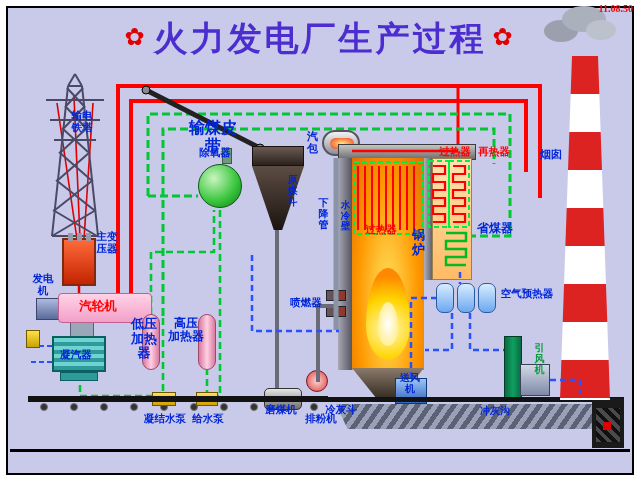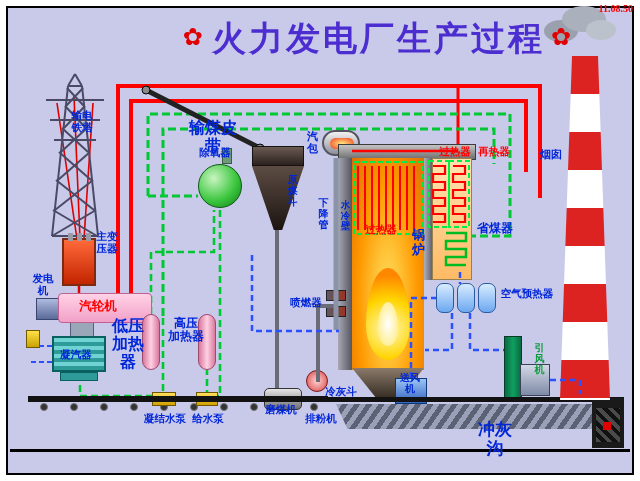--- a/index.html
+++ b/index.html
@@ -1,20 +1,20 @@
 <!DOCTYPE html>
 <html><head>
 <meta charset="utf-8">
 <style>
   *{margin:0;padding:0;box-sizing:border-box}
   html,body{width:640px;height:481px}
   body{font-family:"DejaVu Sans",sans-serif}
   .stage{position:relative;width:640px;height:481px;background:#c9c9ea;
          box-shadow:inset 0 0 0 6px #fff, inset 0 0 0 8px #000;overflow:hidden}
-  .title{position:absolute;left:60px;right:60px;top:16px;text-align:right;
+  .title{position:absolute;left:60px;right:60px;top:16px;text-align:center;
          font-size:34px;font-weight:bold;color:#4b2dd0;letter-spacing:3px;z-index:6;white-space:nowrap}
   .title .orn{color:#e00000;font-size:24px;vertical-align:5px;margin:0 6px}
   .ts{position:absolute;right:7px;top:3px;color:#f00;font-size:10px;font-weight:bold;
       z-index:9;font-family:Liberation Serif, serif}
   .lbl{position:absolute;color:#0026d8;font-weight:bold;font-size:10.5px;line-height:1.12;
        white-space:pre-line;text-align:center;z-index:5}
   .r{color:#ff0000}.g{color:#0a9c3a}
   .equip{position:absolute;z-index:2}
   svg.under{position:absolute;left:0;top:0;z-index:1}
   svg.over{position:absolute;left:0;top:0;z-index:3}
@@ -201,21 +201,21 @@
   </svg>
 
   <div class="lbl" style="left:64px;top:110px;width:36px">输电
 铁塔</div>
   <div class="lbl" style="left:94px;top:231px;width:26px">主变
 压器</div>
   <div class="lbl" style="left:30px;top:273px;width:26px">发电
 机</div>
   <div class="lbl r" style="left:66px;top:299px;width:64px;font-size:12.5px">汽轮机</div>
   <div class="lbl" style="left:57px;top:349px;width:38px">凝汽器</div>
-  <div class="lbl" style="left:110px;top:317px;width:36px;font-size:16px">低压
+  <div class="lbl" style="left:126px;top:317px;width:36px;font-size:13px">低压
 加热器</div>
   <div class="lbl" style="left:168px;top:317px;width:36px;font-size:12px">高压
 加热器</div>
   <div class="lbl" style="left:194px;top:147px;width:42px">除氧器</div>
   <div class="lbl" style="left:184px;top:119px;width:58px;font-size:16px">输煤皮带</div>
   <div class="lbl" style="left:286px;top:174px;width:13px;font-size:10px">原
 煤
 斗</div>
   <div class="lbl" style="left:306px;top:131px;width:13px;font-size:11px">汽
 包</div>
@@ -226,26 +226,26 @@
 冷
 壁</div>
   <div class="lbl r" style="left:362px;top:224px;width:38px">过热器</div>
   <div class="lbl r" style="left:437px;top:146px;width:36px">过热器</div>
   <div class="lbl r" style="left:476px;top:146px;width:36px">再热器</div>
   <div class="lbl" style="left:410px;top:228px;width:17px;font-size:13px">锅
 炉</div>
   <div class="lbl" style="left:475px;top:222px;width:40px;font-size:12px">省煤器</div>
   <div class="lbl" style="left:498px;top:288px;width:58px">空气预热器</div>
   <div class="lbl" style="left:286px;top:297px;width:40px">喷燃器</div>
-  <div class="lbl" style="left:322px;top:386px;width:38px">冷灰斗</div>
+  <div class="lbl" style="left:322px;top:404px;width:38px">冷灰斗</div>
   <div class="lbl" style="left:141px;top:413px;width:48px">凝结水泵</div>
   <div class="lbl" style="left:189px;top:413px;width:38px">给水泵</div>
   <div class="lbl" style="left:262px;top:404px;width:38px">磨煤机</div>
   <div class="lbl" style="left:302px;top:413px;width:38px">排粉机</div>
   <div class="lbl" style="left:396px;top:372px;width:28px;font-size:10px">送风
 机</div>
   <div class="lbl g" style="left:533px;top:342px;width:13px;font-size:10px">引
 风
 机</div>
-  <div class="lbl" style="left:474px;top:420px;width:42px;font-size:17px">冲灰沟</div>
+  <div class="lbl" style="left:474px;top:405px;width:42px;font-size:10px">冲灰沟</div>
   <div class="lbl" style="left:537px;top:149px;width:28px;font-size:11px">烟囱</div>
 
 </div>
 
 </body></html>

